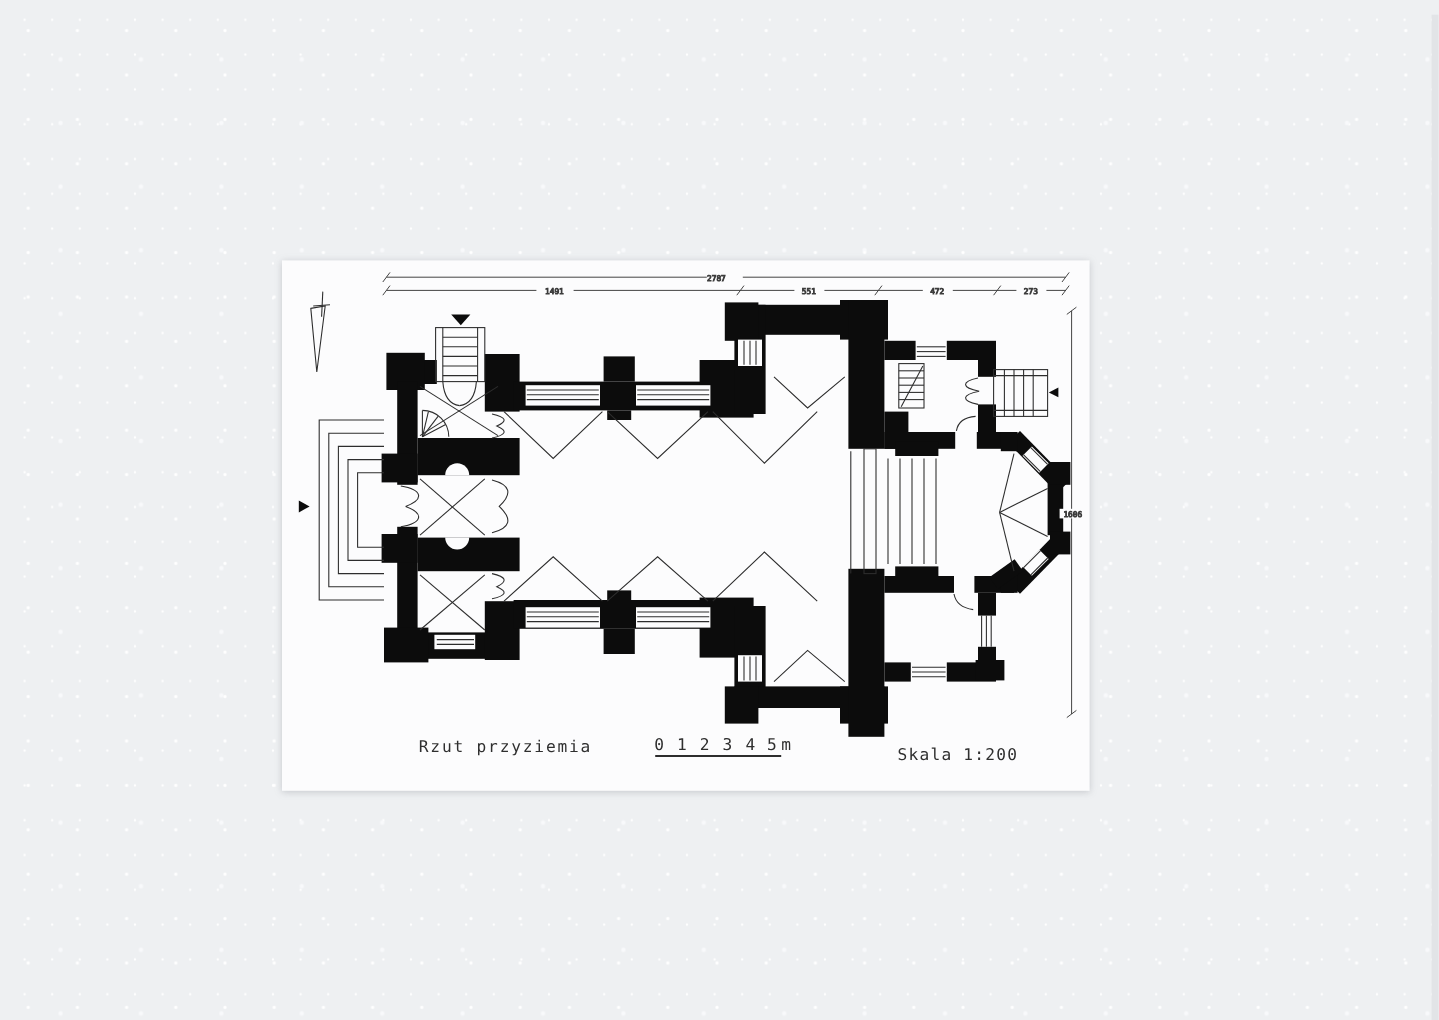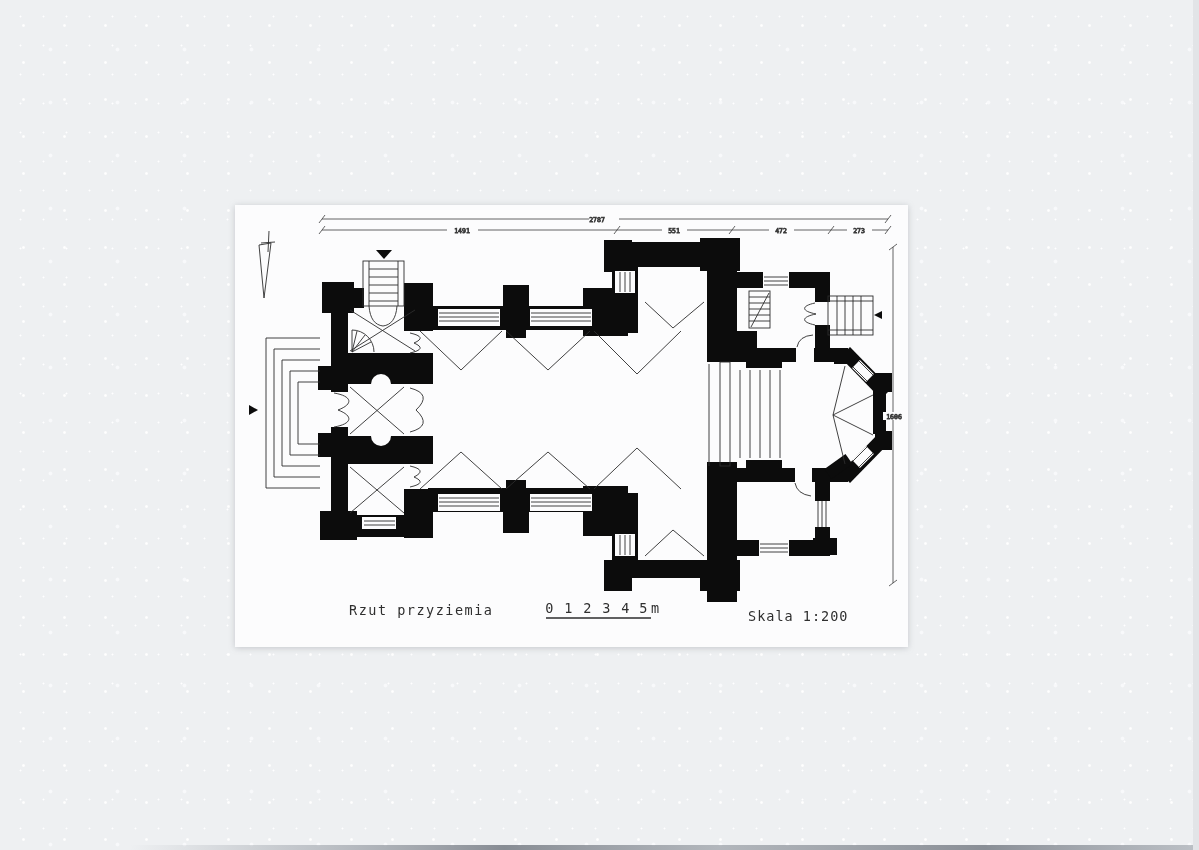--- a/index.html
+++ b/index.html
@@ -8,21 +8,21 @@
     background-color:#eef0f2;
     background-image:
       radial-gradient(circle, #ffffff 0.8px, rgba(255,255,255,0) 1.8px),
       radial-gradient(circle, #f8f9fb 1.2px, rgba(255,255,255,0) 2.4px),
       radial-gradient(circle, #ffffff 0.6px, rgba(255,255,255,0) 1.3px);
     background-size:41px 37px, 67px 53px, 23px 29px;
     background-position:3px 7px, 17px 23px, 9px 2px;
     font-family:"DejaVu Sans Mono", "Liberation Mono", monospace;
     overflow:hidden;
   }
-  .page{position:relative;width:1199px;height:772px;}
+  .page{position:relative;width:1199px;height:772px;margin-top:12px;}
   svg{position:absolute;left:0;top:0;}
   .ink{fill:#0c0c0c;stroke:none;}
   .thin{stroke:#2d2d2d;stroke-width:0.9;fill:none;}
   .dim{stroke:#3c3c3c;stroke-width:0.8;fill:none;}
   .dimtxt{font-size:6.5px;fill:#333;font-family:"DejaVu Sans Mono",monospace;}
   .labeltxt{font-size:13.5px;fill:#2f2f2f;letter-spacing:1.5px;font-family:"DejaVu Sans Mono",monospace;}
   .paperfill{fill:#fcfcfd;}
 </style>
 </head>
 <body>

